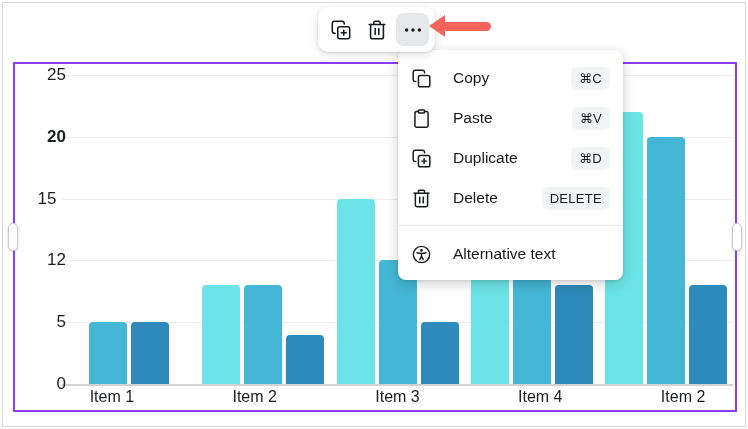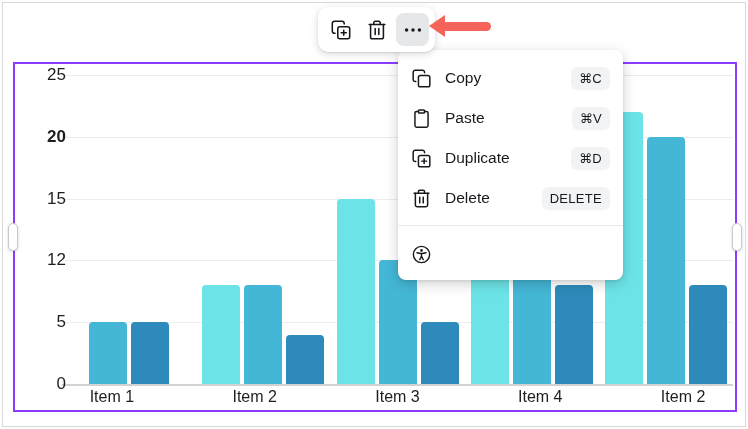--- a/index.html
+++ b/index.html
@@ -43,41 +43,41 @@
   .arrow .head{position:absolute;left:0;top:0;width:0;height:0;
     border-top:11.5px solid transparent;border-bottom:11.5px solid transparent;
     border-right:16px solid #f4645a;}
   .arrow .shaft{position:absolute;left:13px;top:7px;right:1px;height:9px;background:#f4645a;border-radius:5px;}
 
   
   .menu{position:absolute;left:398px;top:50px;width:225px;background:#fff;border-radius:8px;
     box-shadow:0 1px 3px rgba(0,0,0,.1),0 4px 14px rgba(0,0,0,.18);
     padding:8px 0 6px 0;z-index:20;box-sizing:border-box;}
   .menu-item{height:40px;display:flex;align-items:center;padding:0 13px;cursor:pointer;}
-  .menu-item .label{margin-left:13px;font-size:15.5px;color:#17191c;}
+  .menu-item .label{margin-left:21px;font-size:15.5px;color:#17191c;}
   .menu-item .spacer{flex:1;}
   .shortcut{background:#f2f3f5;border-radius:6px;font-size:13px;color:#17191c;
     padding:5px 8px;line-height:1;letter-spacing:.3px;}
   .menu-sep{height:1px;background:#e9e9ea;margin:7px 0 8px 0;}
 </style>
 </head>
 <body>
 
 <div class="page-frame"></div>
 
 <div class="selection">
   <div class="plot">
       <div class="gridline zero" style="top: 100%;"></div>
       <div class="ytick" style="top: 100%;">0</div>
       <div class="gridline" style="top: 80%;"></div>
       <div class="ytick" style="top: 80%;">5</div>
       <div class="gridline" style="top: 60%;"></div>
       <div class="ytick" style="top: 60%;">12</div>
       <div class="gridline" style="top: 40%;"></div>
-      <div class="ytick" style="top: 40%;">15</div>
+      <div class="ytick" style="top: 40%; text-align: center;">15</div>
       <div class="gridline" style="top: 20%;"></div>
       <div class="ytick" style="top: 20%; font-weight: bold;">20</div>
       <div class="gridline" style="top: 0%;"></div>
       <div class="ytick" style="top: 0%;">25</div>
       <div class="groups">
         <div class="group">
           <div class="bar" style="height: 20%; background: rgb(68, 183, 214);"></div>
           <div class="bar" style="height: 20%; background: rgb(46, 138, 186);"></div>
         </div>
         <div class="group">
@@ -185,15 +185,16 @@
   </div>
   <div class="menu-sep"></div>
   <div class="menu-item">
     <svg class="icon" width="21" height="21" viewBox="0 0 24 24" fill="none" stroke="#17191c" stroke-width="1.6" stroke-linecap="round" stroke-linejoin="round">
       <circle cx="12" cy="12" r="9.3"></circle>
       <circle cx="12" cy="7.3" r="1.5" fill="#17191c" stroke="none"></circle>
       <path d="M6.8 10c3.3 1 7.1 1 10.4 0"></path>
       <path d="M12 11v3.2"></path>
       <path d="M12 14.2l-2 3.6M12 14.2l2 3.6"></path>
     </svg>
+    <span class="label">Alternative text</span>
     <span class="spacer"></span>
   </div>
 </div>
 
 </body></html>

